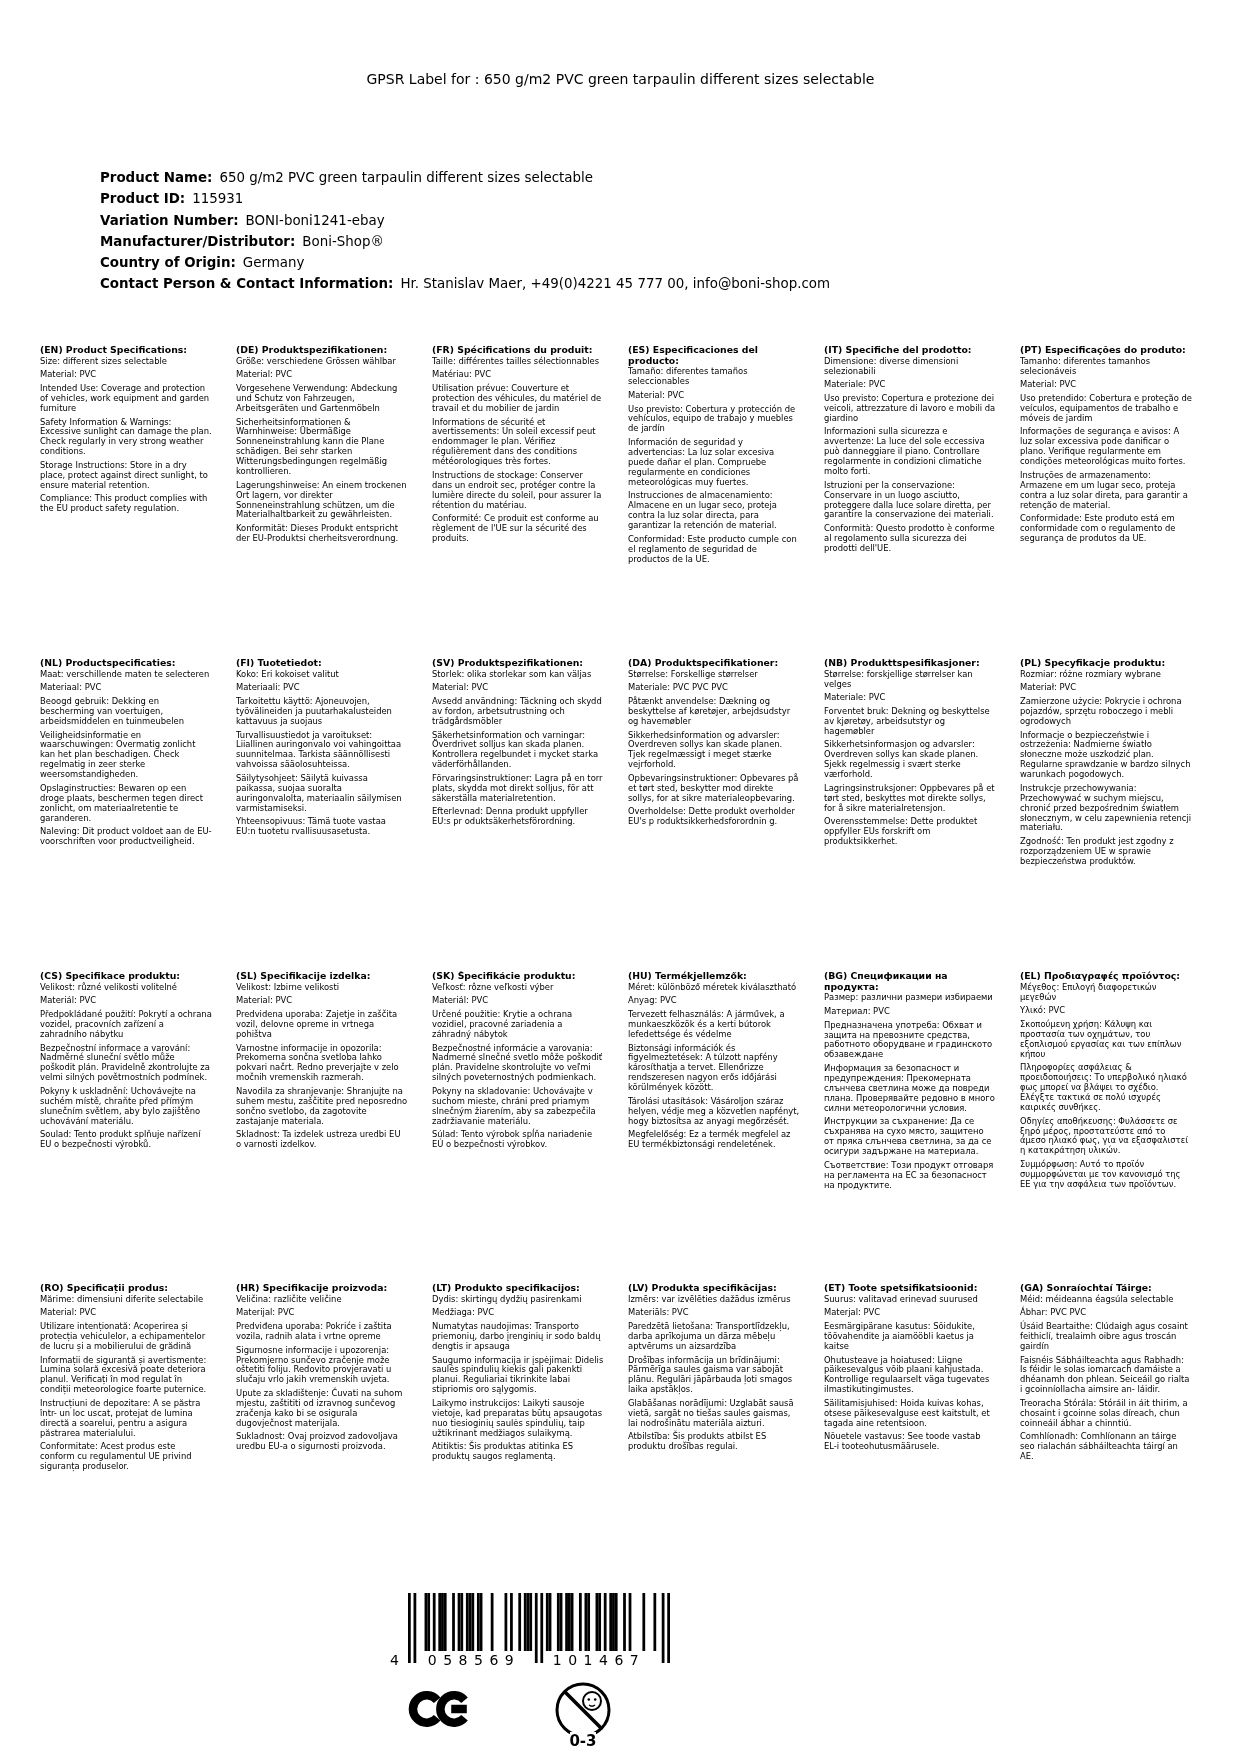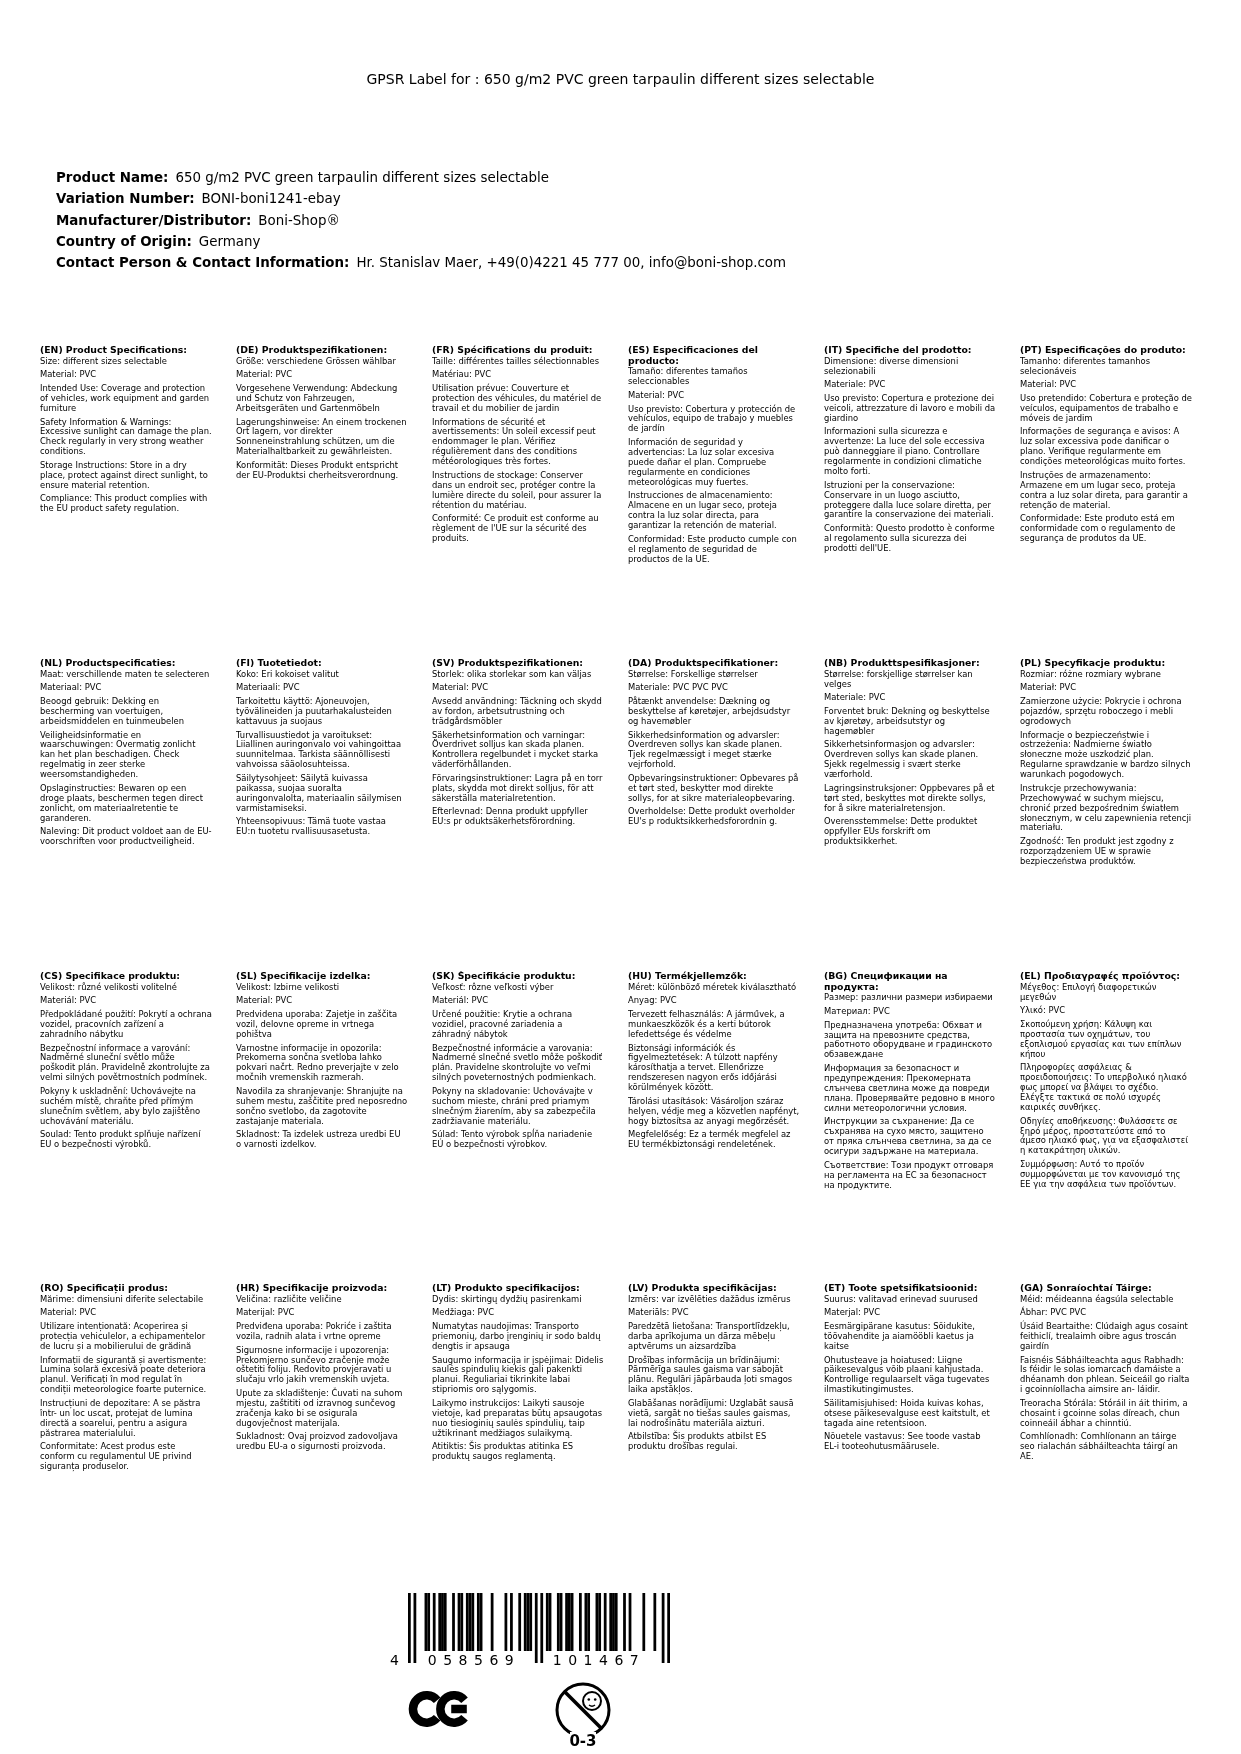--- a/index.html
+++ b/index.html
@@ -9,21 +9,21 @@
     background: #ffffff; color: #000000;
     font-family: "DejaVu Sans", sans-serif;
     overflow: hidden;
   }
   .title {
     position: absolute; top: 64px; left: 140px; width: 961px;
     text-align: center; font-weight: normal;
     font-size: 14px; line-height: 31px;
   }
   .pinfo { position: absolute; top: 167px; left: 56px; font-size: 13.4px; line-height: 21.3px; }
-  .pinfo .row { white-space: nowrap; }
+  .pinfo .row { white-space: nowrap; margin-left: 44px; }
   .pinfo .lbl { font-weight: bold; }
   .pinfo .val { margin-left: 7px; }
   .grid {
     position: absolute; top: 345px; left: 40px; width: 1156px;
     display: grid;
     grid-template-columns: repeat(6, 172px);
     column-gap: 24px;
     grid-template-rows: 313px 313px 312px auto;
   }
   .block { font-size: 8.4px; line-height: 9.9px; overflow: hidden; }
@@ -42,20 +42,23 @@
 </head>
 <body>
 
 <div class="title">GPSR Label for : 650 g/m2 PVC green tarpaulin different sizes selectable</div>
 
 <div class="pinfo">
   <div class="row">
     <span class="lbl">Product Name:</span><span class="val">650 g/m2 PVC green tarpaulin different sizes selectable</span>
   </div>
   <div class="row">
+    <span class="lbl">Product ID:</span><span class="val">115931</span>
+  </div>
+  <div class="row">
     <span class="lbl">Variation Number:</span><span class="val">BONI-boni1241-ebay</span>
   </div>
   <div class="row">
     <span class="lbl">Manufacturer/Distributor:</span><span class="val">Boni-Shop®</span>
   </div>
   <div class="row">
     <span class="lbl">Country of Origin:</span><span class="val">Germany</span>
   </div>
   <div class="row">
     <span class="lbl">Contact Person &amp; Contact Information:</span><span class="val">Hr. Stanislav Maer, +49(0)4221 45 777 00, info@boni-shop.com</span>
@@ -70,20 +73,21 @@
       <p>Intended Use: Coverage and protection of vehicles, work equipment and garden furniture</p>
       <p>Safety Information &amp; Warnings: Excessive sunlight can damage the plan. Check regularly in very strong weather conditions.</p>
       <p>Storage Instructions: Store in a dry place, protect against direct sunlight, to ensure material retention.</p>
       <p>Compliance: This product complies with the EU product safety regulation.</p>
     </div>
     <div class="block">
       <div class="bh">(DE) Produktspezifikationen:</div>
       <p>Größe: verschiedene Grössen wählbar</p>
       <p>Material: PVC</p>
       <p>Vorgesehene Verwendung: Abdeckung und Schutz von Fahrzeugen, Arbeitsgeräten und Gartenmöbeln</p>
+      <p>Sicherheitsinformationen &amp; Warnhinweise: Übermäßige Sonneneinstrahlung kann die Plane schädigen. Bei sehr starken Witterungsbedingungen regelmäßig kontrollieren.</p>
       <p>Lagerungshinweise: An einem trockenen Ort lagern, vor direkter Sonneneinstrahlung schützen, um die Materialhaltbarkeit zu gewährleisten.</p>
       <p>Konformität: Dieses Produkt entspricht der EU-Produktsi cherheitsverordnung.</p>
     </div>
     <div class="block">
       <div class="bh">(FR) Spécifications du produit:</div>
       <p>Taille: différentes tailles sélectionnables</p>
       <p>Matériau: PVC</p>
       <p>Utilisation prévue: Couverture et protection des véhicules, du matériel de travail et du mobilier de jardin</p>
       <p>Informations de sécurité et avertissements: Un soleil excessif peut endommager le plan. Vérifiez régulièrement dans des conditions météorologiques très fortes.</p>
       <p>Instructions de stockage: Conserver dans un endroit sec, protéger contre la lumière directe du soleil, pour assurer la rétention du matériau.</p>

